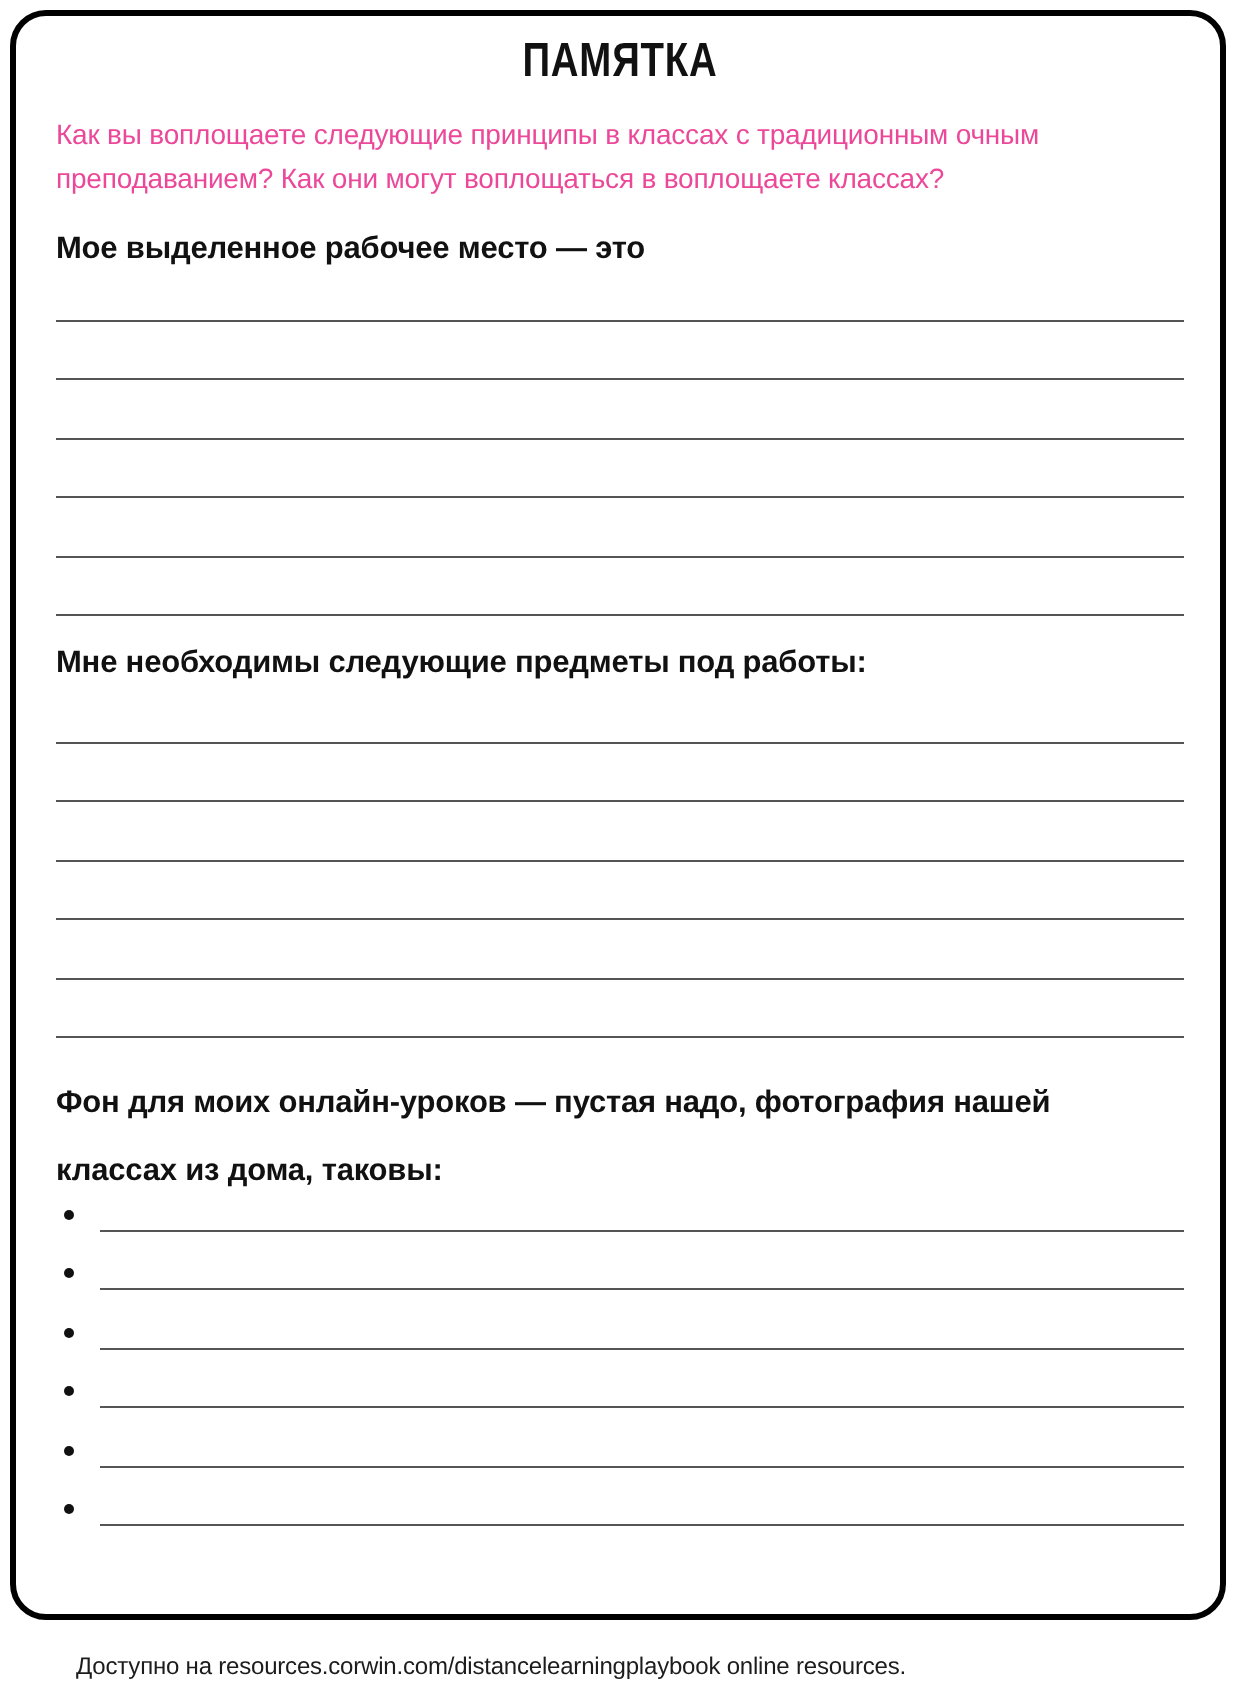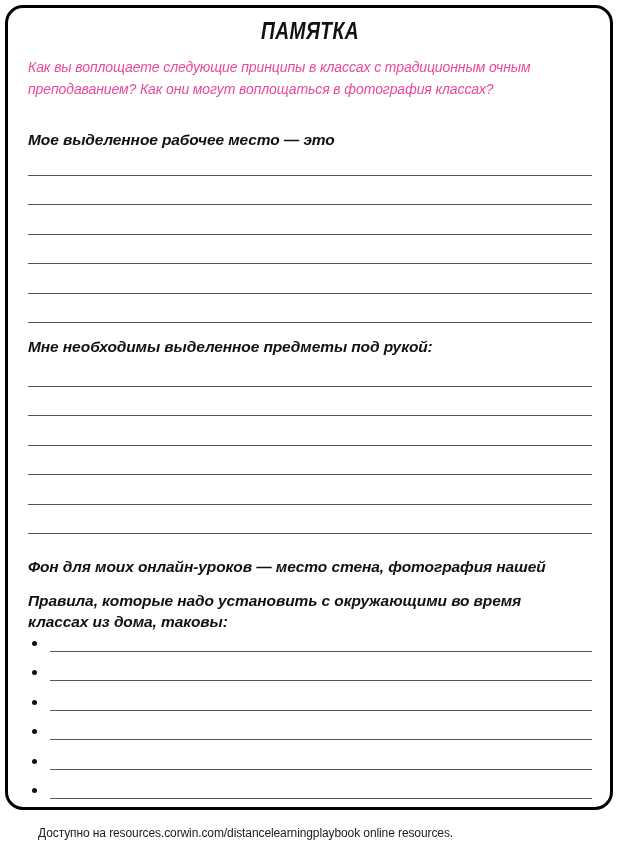--- a/index.html
+++ b/index.html
@@ -11,21 +11,20 @@
     overflow: hidden;
   }
   .worksheet-box {
     position: absolute;
     left: 5px; top: 5px;
     width: 608px; height: 805px;
     border: 3px solid #000000;
     border-radius: 18px;
     padding: 8px 18px 0 20px;
     background: #ffffff;
-    font-style: italic;
   }
   .page-title {
     text-align: center;
     font-size: 24px;
     font-weight: bold;
     letter-spacing: 0.5px;
     line-height: 30px;
     transform: scaleX(0.8);
     transform-origin: center;
     white-space: nowrap;
@@ -38,21 +37,21 @@
     color: #ec4899;
   }
   .intro div { white-space: nowrap; }
   .section-heading {
     font-size: 15.5px;
     font-weight: bold;
     line-height: 20px;
     letter-spacing: -0.1px;
     white-space: nowrap;
   }
-  .heading-1 { margin-top: 30px; }
+  .heading-1 { margin-top: 15px; }
   .heading-2 { margin-top: 14px; }
   .lines-group { width: 100%; }
   .group-1 { margin-top: -4px; }
   .group-2 { margin-top: 0; }
   .blank-line {
     height: 29.5px;
     border-bottom: 1.5px solid #555555;
   }
   .bold-para {
     font-size: 15.5px;
@@ -93,51 +92,50 @@
 </style>
 </head>
 <body>
 
 <div class="worksheet-box">
 
   <div class="page-title">ПАМЯТКА</div>
 
   <div class="intro">
     <div>Как вы воплощаете следующие принципы в классах с традиционным очным</div>
-    <div>преподаванием? Как они могут воплощаться в фотография классах?</div>
+    <div>преподаванием? Как они могут воплощаться в воплощаете классах?</div>
   </div>
 
   <div class="section-heading heading-1">Мое выделенное рабочее место — это</div>
 
   <div class="lines-group group-1">
     <div class="blank-line"></div>
   <div class="blank-line"></div>
       <div class="blank-line"></div>
       <div class="blank-line"></div>
       <div class="blank-line"></div>
       <div class="blank-line"></div>
     </div>
 
-  <div class="section-heading heading-2">Мне необходимы выделенное предметы под рукой:</div>
+  <div class="section-heading heading-2">Мне необходимы следующие предметы под работы:</div>
 
   <div class="lines-group group-2">
     <div class="blank-line"></div>
   <div class="blank-line"></div>
       <div class="blank-line"></div>
       <div class="blank-line"></div>
       <div class="blank-line"></div>
       <div class="blank-line"></div>
     </div>
 
   <div class="bold-para para-background">
-    <div>Фон для моих онлайн-уроков — место стена, фотография нашей</div>
+    <div>Фон для моих онлайн-уроков — пустая надо, фотография нашей</div>
   </div>
 
   <div class="bold-para para-rules">
-    <div>Правила, которые надо установить с окружающими во время</div>
     <div>классах из дома, таковы:</div>
   </div>
 
   <div class="bullet-group">
     <div class="bullet-row">
       <span class="bullet-dot"></span>
       <span class="bullet-line"></span>
     </div>
   <div class="bullet-row">
       <span class="bullet-dot"></span>

